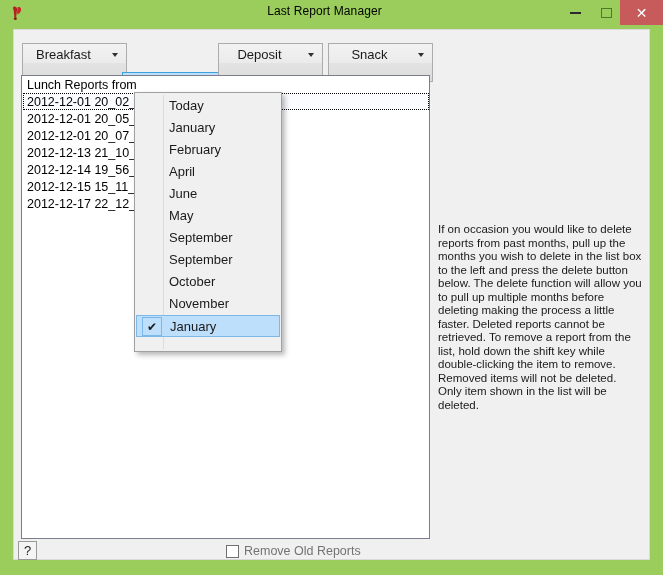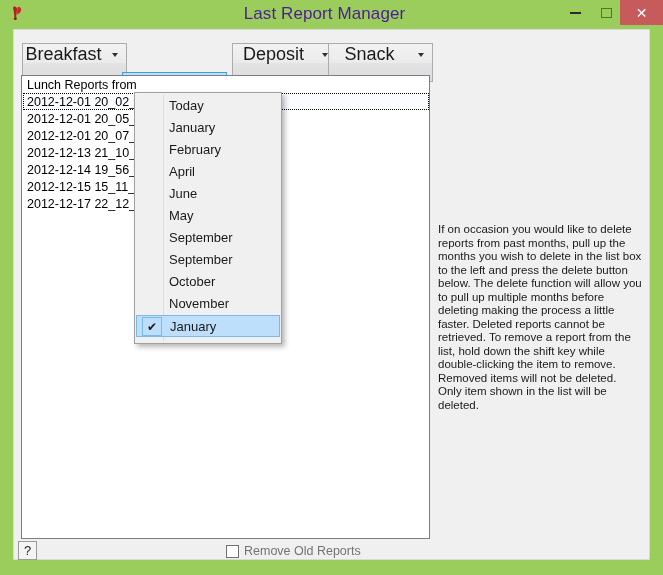--- a/index.html
+++ b/index.html
@@ -35,22 +35,22 @@
   #app-icon {
     position: absolute;
     left: 8px; top: 4px;
     width: 20px; height: 20px;
   }
   #title-text {
     position: absolute;
     left: 0; top: 4px;
     width: 649px;
     text-align: center;
-    font-size: 17px;
-    color: #4c1d95;
+    font-size: 12px;
+    color: #000000;
     font-family: "Liberation Sans", sans-serif;
     letter-spacing: 0.1px;
     pointer-events: none;
   }
   .wbtn {
     position: absolute;
     top: 0;
     height: 25px;
     width: 35px;
     cursor: default;
@@ -99,21 +99,21 @@
   }
 
   
   .combo {
     position: absolute;
     height: 39px;
     background: linear-gradient(to bottom, #F2F2F2 0%, #EBEBEB 50%, #E3E3E3 51%, #DCDCDC 100%);
     border: 1px solid #ACACAC;
     box-sizing: border-box;
     cursor: default;
-    font-size: 18px;
+    font-size: 13px;
     color: #1a1a1a;
   }
   .combo.active {
     background: linear-gradient(to bottom, #BDE0FB 0%, #A6D6FA 50%, #92CCF8 51%, #A9D8FB 100%);
     border: 1px solid #3C9FDE;
   }
   .combo .ctext {
     position: absolute;
     left: 0; top: 0;
     right: 22px;
@@ -131,21 +131,21 @@
   }
   .combo .carrow i {
     display: block;
     width: 0; height: 0;
     border-left: 3.5px solid transparent;
     border-right: 3.5px solid transparent;
     border-top: 4px solid #303030;
   }
   #combo-breakfast { left: 8px;   top: 13px; width: 105px; }
   #combo-lunch     { left: 108px; top: 13px; width: 105px; margin-top: 29px; }
-  #combo-deposit   { left: 218px; top: 13px; width: 105px; }
+  #combo-deposit   { left: 204px; top: 13px; width: 105px; }
   #combo-snack     { left: 314px; top: 13px; width: 105px; }
 
   
   #listbox {
     position: absolute;
     left: 7px; top: 45px;
     width: 409px;
     height: 464px;
     background: #FFFFFF;
     border: 1px solid #7A7E8C;
@@ -239,21 +239,21 @@
   #dropdown {
     position: absolute;
     left: 120px;
     top: 62px;
     width: 148px;
     background: #F0F0F0;
     border: 1px solid #A0A0A0;
     box-sizing: border-box;
     box-shadow: 3px 3px 5px rgba(0,0,0,0.28);
     z-index: 50;
-    padding: 2px 0 6px 0;
+    padding: 2px 0 14px 0;
   }
   #dropdown .dd-gutter {
     position: absolute;
     left: 0; top: 0; bottom: 0;
     width: 28px;
   }
   #dropdown .dd-sep {
     position: absolute;
     left: 28px; top: 2px; bottom: 2px;
     width: 1px;

